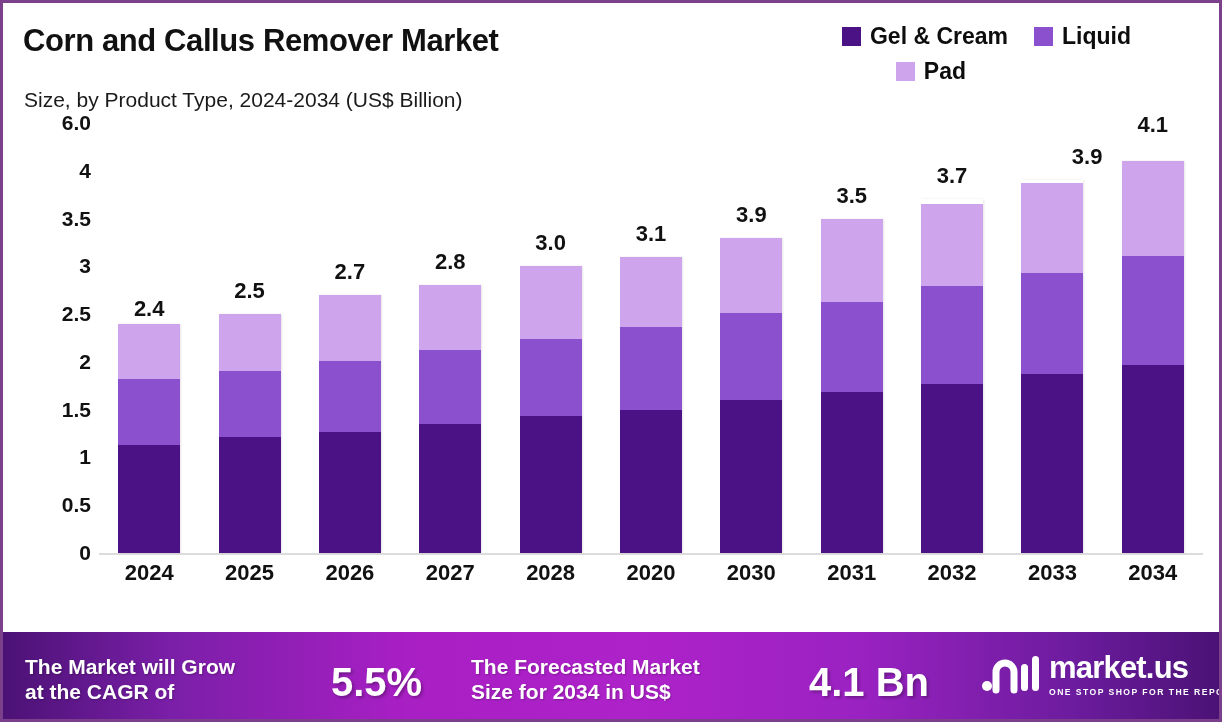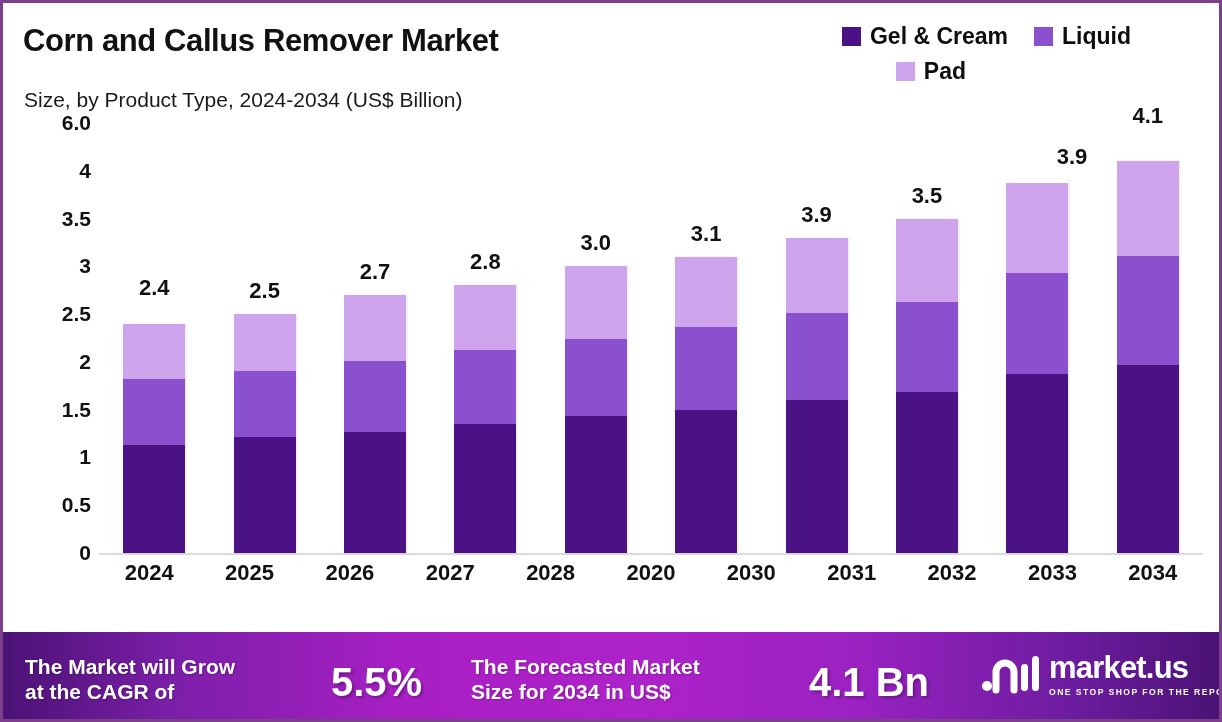--- a/index.html
+++ b/index.html
@@ -268,21 +268,21 @@
         <div class="y-tick" style="top: 238.889px;">2</div>
         <div class="y-tick" style="top: 191.111px;">2.5</div>
         <div class="y-tick" style="top: 143.333px;">3</div>
         <div class="y-tick" style="top: 95.5556px;">3.5</div>
         <div class="y-tick" style="top: 47.7778px;">4</div>
         <div class="y-tick" style="top: 0px;">6.0</div>
       </div>
     <div class="baseline"></div>
     <div class="bars" id="bars">
         <div class="bar-group">
-          <div class="bar-total" style="bottom: 252px;">2.4</div>
+          <div class="bar-total" style="bottom: 231px;">2.4</div>
           <div class="bar" style="height: 229.333px;">
             <div class="seg" style="background: rgb(206, 164, 236); height: 55.4222px;"></div>
             <div class="seg" style="background: rgb(139, 80, 206); height: 65.9333px;"></div>
             <div class="seg" style="background: rgb(75, 18, 133); height: 107.978px;"></div>
           </div>
         </div>
         <div class="bar-group">
           <div class="bar-total" style="bottom: 248.889px;">2.5</div>
           <div class="bar" style="height: 238.889px;">
             <div class="seg" style="background: rgb(206, 164, 236); height: 56.3778px;"></div>
@@ -332,29 +332,37 @@
         </div>
         <div class="bar-group">
           <div class="bar-total" style="bottom: 344.444px;">3.5</div>
           <div class="bar" style="height: 334.444px;">
             <div class="seg" style="background: rgb(206, 164, 236); height: 83.1333px;"></div>
             <div class="seg" style="background: rgb(139, 80, 206); height: 89.8222px;"></div>
             <div class="seg" style="background: rgb(75, 18, 133); height: 161.489px;"></div>
           </div>
         </div>
         <div class="bar-group">
+          <div class="bar-total" style="bottom: 363.556px;">3.7</div>
+          <div class="bar" style="height: 353.556px;">
+            <div class="seg" style="background: rgb(206, 164, 236); height: 82.1778px;"></div>
+            <div class="seg" style="background: rgb(139, 80, 206); height: 97.4667px;"></div>
+            <div class="seg" style="background: rgb(75, 18, 133); height: 169.133px;"></div>
+          </div>
+        </div>
+        <div class="bar-group">
           <div class="bar-total" style="bottom: 382.667px; text-align: right;">3.9</div>
           <div class="bar" style="height: 372.667px;">
             <div class="seg" style="background: rgb(206, 164, 236); height: 89.8222px;"></div>
             <div class="seg" style="background: rgb(139, 80, 206); height: 101.289px;"></div>
             <div class="seg" style="background: rgb(75, 18, 133); height: 178.689px;"></div>
           </div>
         </div>
         <div class="bar-group">
-          <div class="bar-total" style="bottom: 424px;">4.1</div>
+          <div class="bar-total" style="bottom: 415px;">4.1</div>
           <div class="bar" style="height: 391.778px;">
             <div class="seg" style="background: rgb(206, 164, 236); height: 94.6px;"></div>
             <div class="seg" style="background: rgb(139, 80, 206); height: 108.933px;"></div>
             <div class="seg" style="background: rgb(75, 18, 133); height: 188.244px;"></div>
           </div>
         </div>
       </div>
     <div class="x-labels" id="x-labels">
         <div class="x-label">2024</div>
         <div class="x-label">2025</div>

